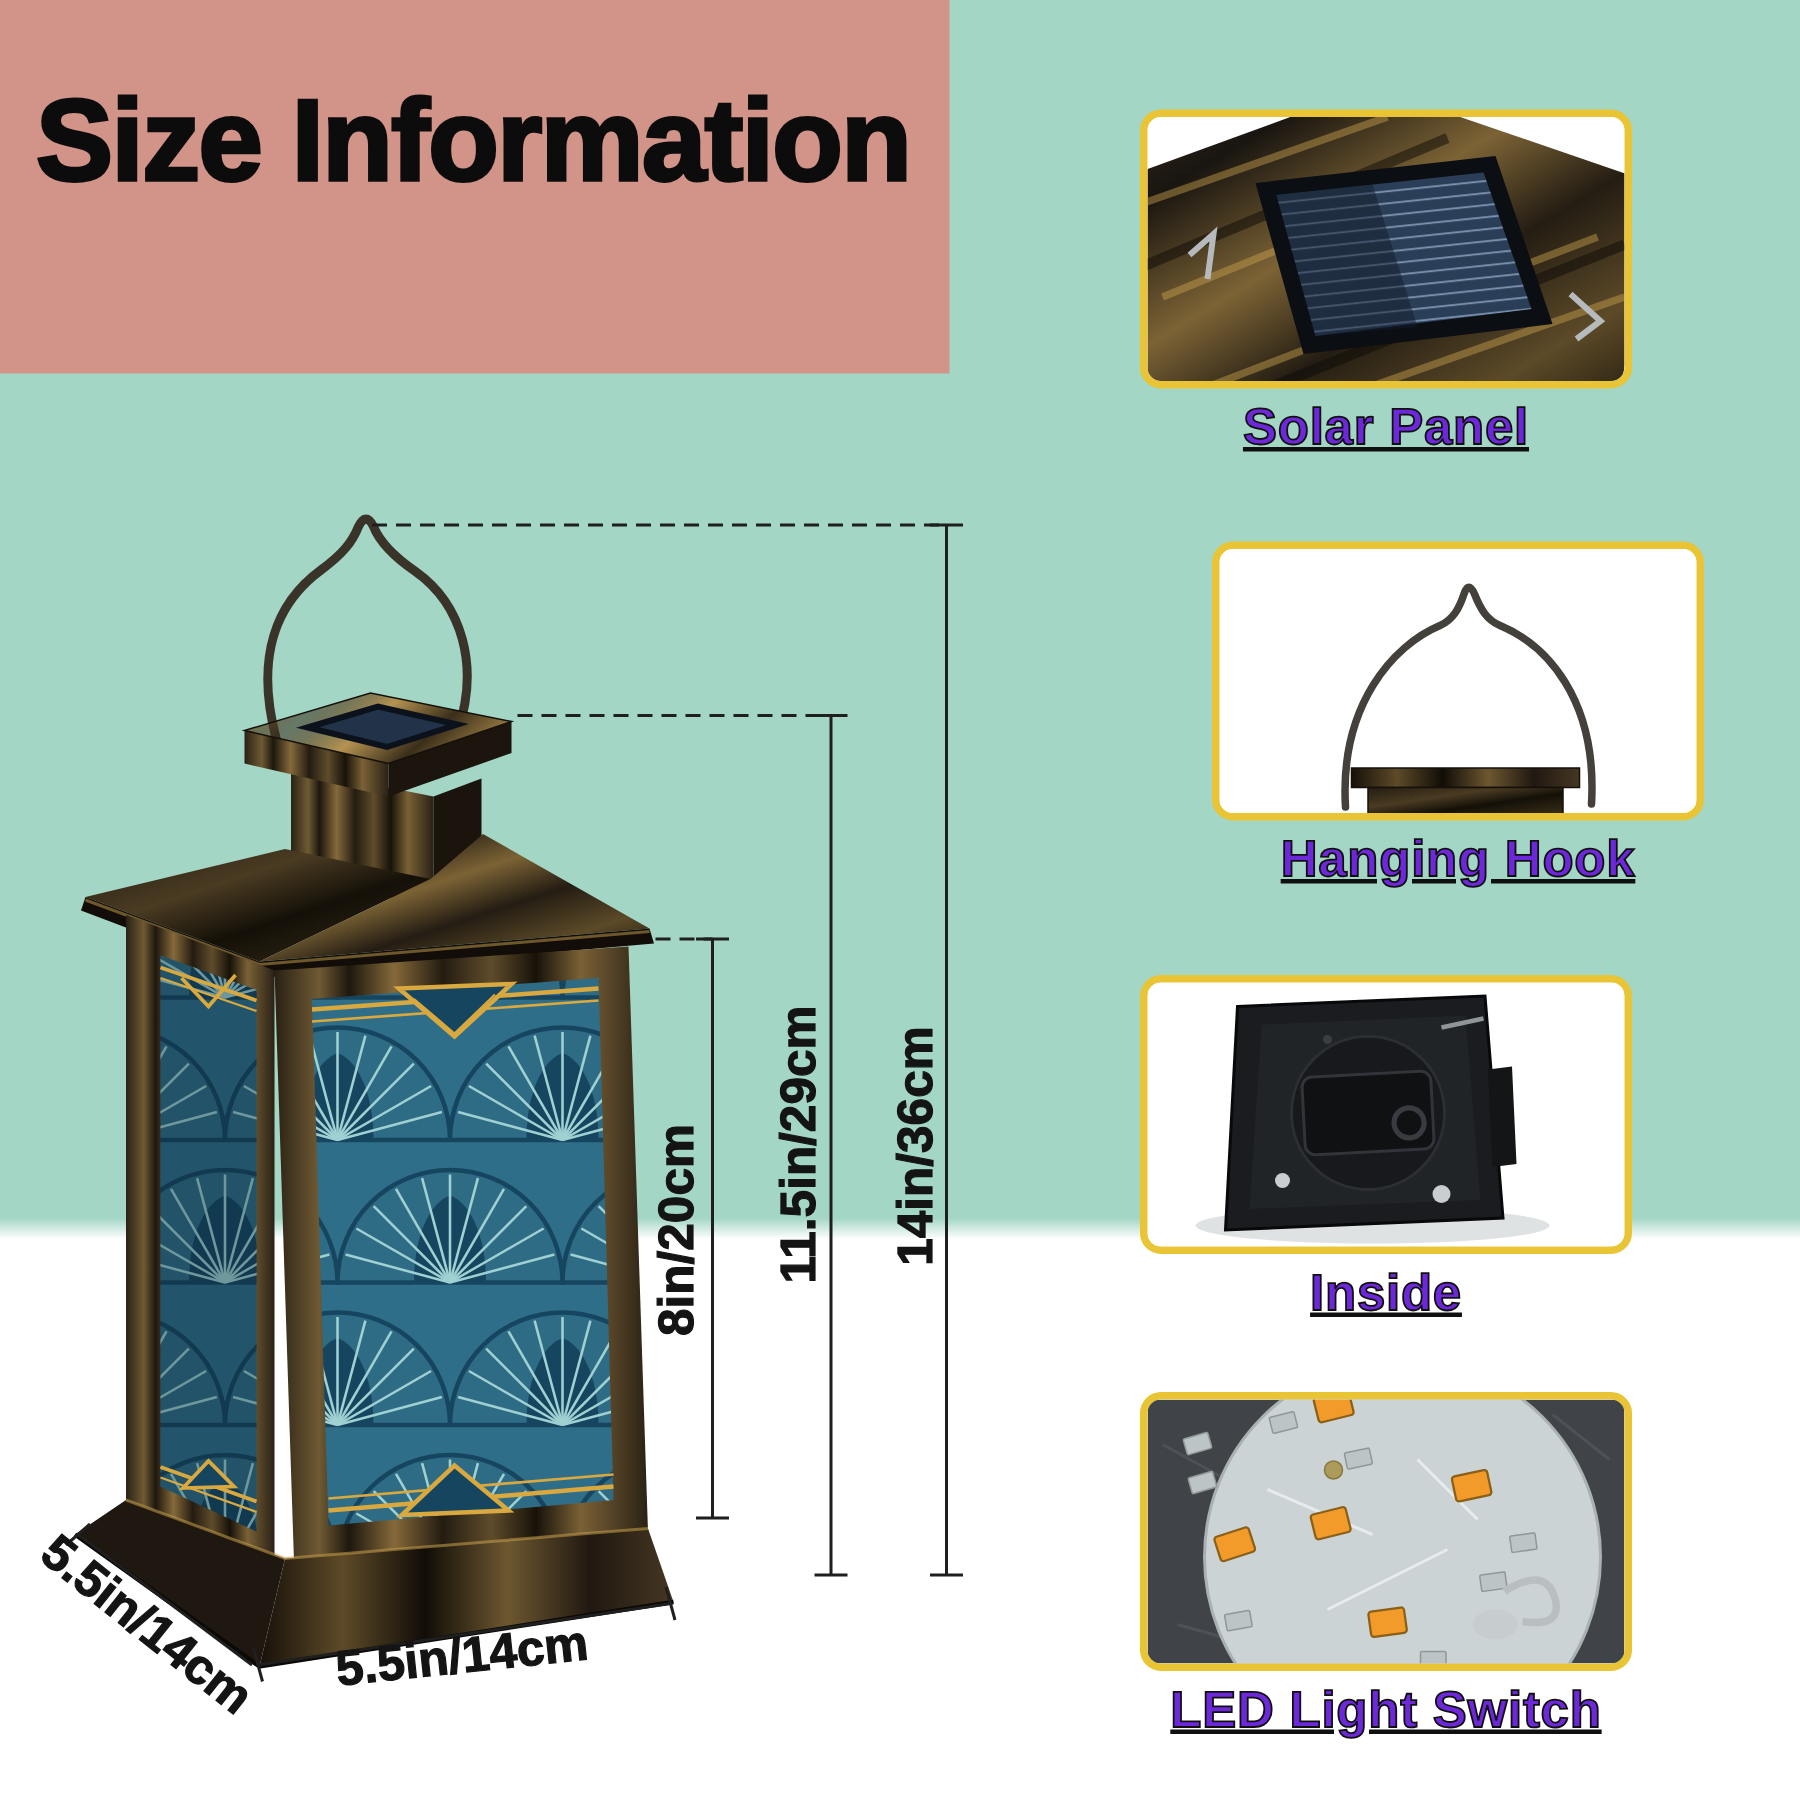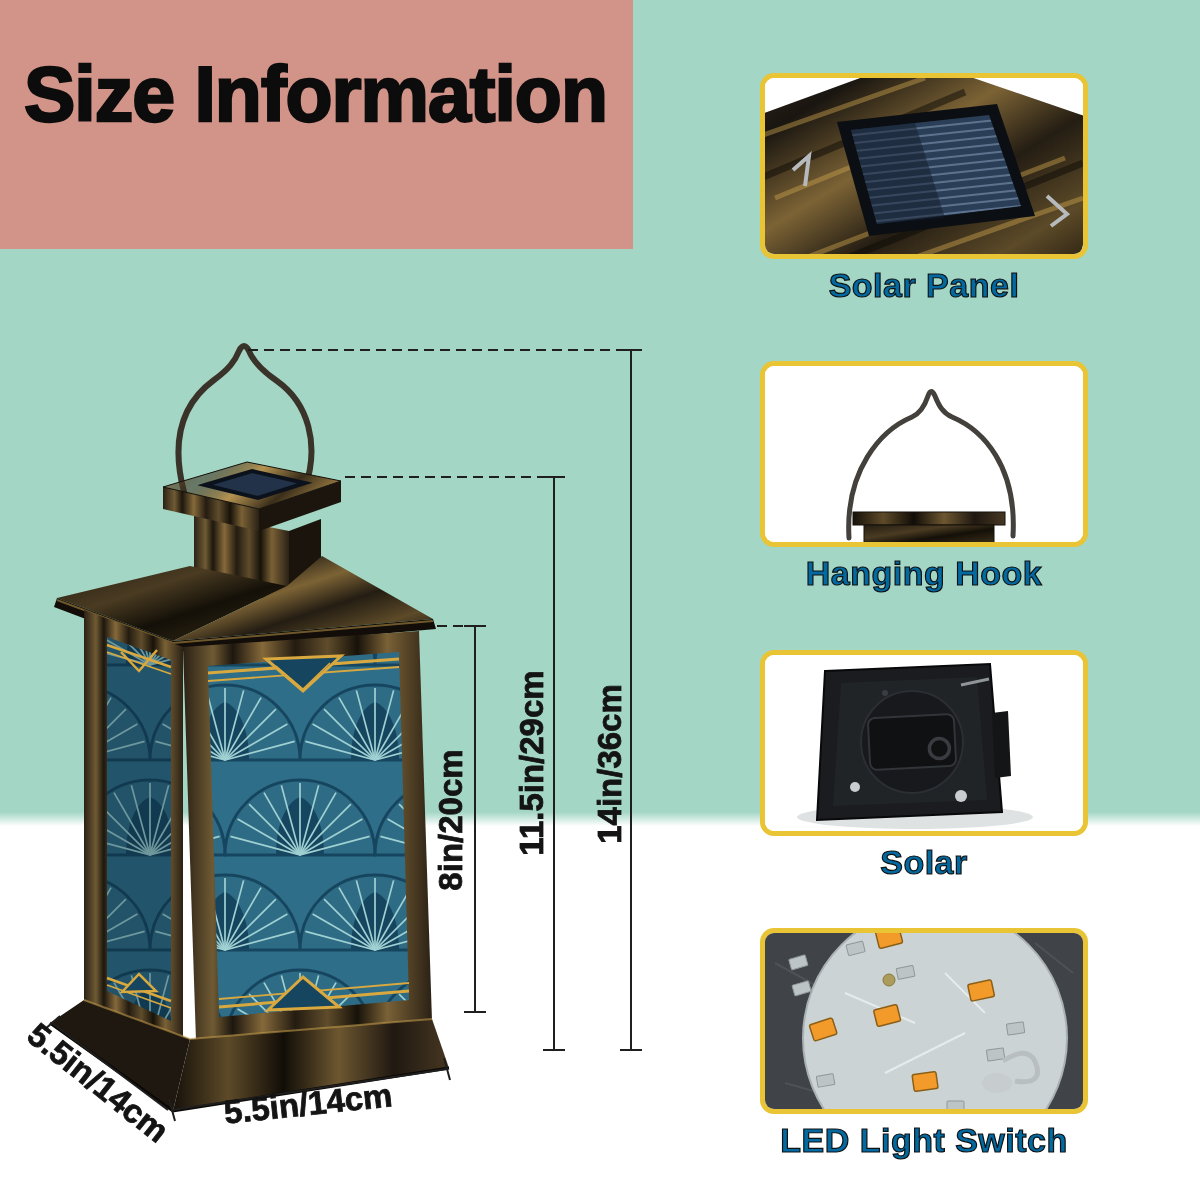--- a/index.html
+++ b/index.html
@@ -17,21 +17,21 @@
     -webkit-text-stroke:2.4px #0c0c0c; white-space:nowrap;
   }
   .feature{position:absolute; left:760px; width:328px;}
   .photo{
     height:176px; border:5px solid #e9c434; border-radius:14px;
     background:#ffffff; overflow:hidden;
   }
   .photo svg{display:block;}
   .caption{
     margin-top:7px; text-align:center; font-size:34px; font-weight:bold;
-    color:#0369a1; -webkit-text-stroke:1.2px #101010; letter-spacing:.5px;
+    color:#6d28d9; -webkit-text-stroke:1.2px #101010; letter-spacing:.5px;text-decoration:underline;
   }
   .dim-label{
     position:absolute; font-size:33px; font-weight:bold; color:#141414;
     -webkit-text-stroke:.8px #141414; white-space:nowrap;
   }
   #scene{position:absolute; left:0; top:0;}
 </style>
 </head>
 <body>
 
@@ -211,21 +211,21 @@
         <path d="M 72 44 L 232 26 L 270 138 L 104 158 Z" fill="#0b0e13"></path>
         <path d="M 86 52 L 224 37 L 256 128 L 112 146 Z" fill="url(#cellLines)"></path>
         <path d="M 86 52 L 150 45 L 180 140 L 112 146 Z" fill="#131c2b" opacity=".5"></path>
         <path d="M 28 92 l 16 -14 l -4 30" stroke="#b6babd" stroke-width="4" fill="none"></path>
         <path d="M 282 118 l 20 18 l -16 12" stroke="#b6babd" stroke-width="4" fill="none"></path>
       </svg>
     </div>
     <div class="caption">Solar Panel</div>
   </div>
 
-  <div class="feature" style="top:361px;">
+  <div class="feature" style="top:361px;margin-left:48px;">
     <div class="photo">
       <svg width="318" height="176" viewBox="0 0 318 176">
         <rect width="318" height="176" fill="#ffffff"></rect>
         <rect x="88" y="146" width="152" height="13" fill="url(#gBase)" stroke="#15100b"></rect>
         <rect x="99" y="159" width="130" height="19" fill="url(#gRoofD)" stroke="#15100b"></rect>
         <path d="M 84 172 C 80 104 116 64 147 51 C 156 47 160 39 163 30 Q 166 21 170 30
                  C 174 40 178 47 187 51 C 218 64 252 100 248 170" fill="none" stroke="#44403b" stroke-width="5" stroke-linecap="round"></path>
       </svg>
     </div>
     <div class="caption">Hanging Hook</div>
@@ -243,21 +243,21 @@
           <rect x="104" y="61" width="86" height="52" rx="7" fill="#0f1113" stroke="#313438" stroke-width="2"></rect>
           <circle cx="174" cy="95" r="10" fill="none" stroke="#383b40" stroke-width="3.5"></circle>
         </g>
         <circle cx="90" cy="132" r="5" fill="#c9cdd0"></circle>
         <circle cx="196" cy="141" r="6" fill="#c9cdd0"></circle>
         <circle cx="120" cy="38" r="3" fill="#3a3d41"></circle>
         <path d="M 227 58 L 243 56 L 246 121 L 230 123 Z" fill="#131517"></path>
         <path d="M 196 30 l 28 -6" stroke="#8f9598" stroke-width="3"></path>
       </svg>
     </div>
-    <div class="caption">Solar</div>
+    <div class="caption">Inside</div>
   </div>
 
   <div class="feature" style="top:928px;">
     <div class="photo">
       <svg width="318" height="176" viewBox="0 0 318 176">
         <rect width="318" height="176" fill="#404347"></rect>
         <path d="M 10 30 l 40 22 M 270 10 l 38 30 M 20 150 l 50 14" stroke="#54585c" stroke-width="2" opacity=".7" fill="none"></path>
         <circle cx="170" cy="105" r="132" fill="#ccd3d5" stroke="#a9b1b3" stroke-width="2"></circle>
         <path d="M 80 60 L 150 90 M 120 140 L 200 100 M 180 40 L 220 80" stroke="#e6ebeb" stroke-width="2" fill="none"></path>
         <g stroke="#8a5f17" stroke-width="1.5">

